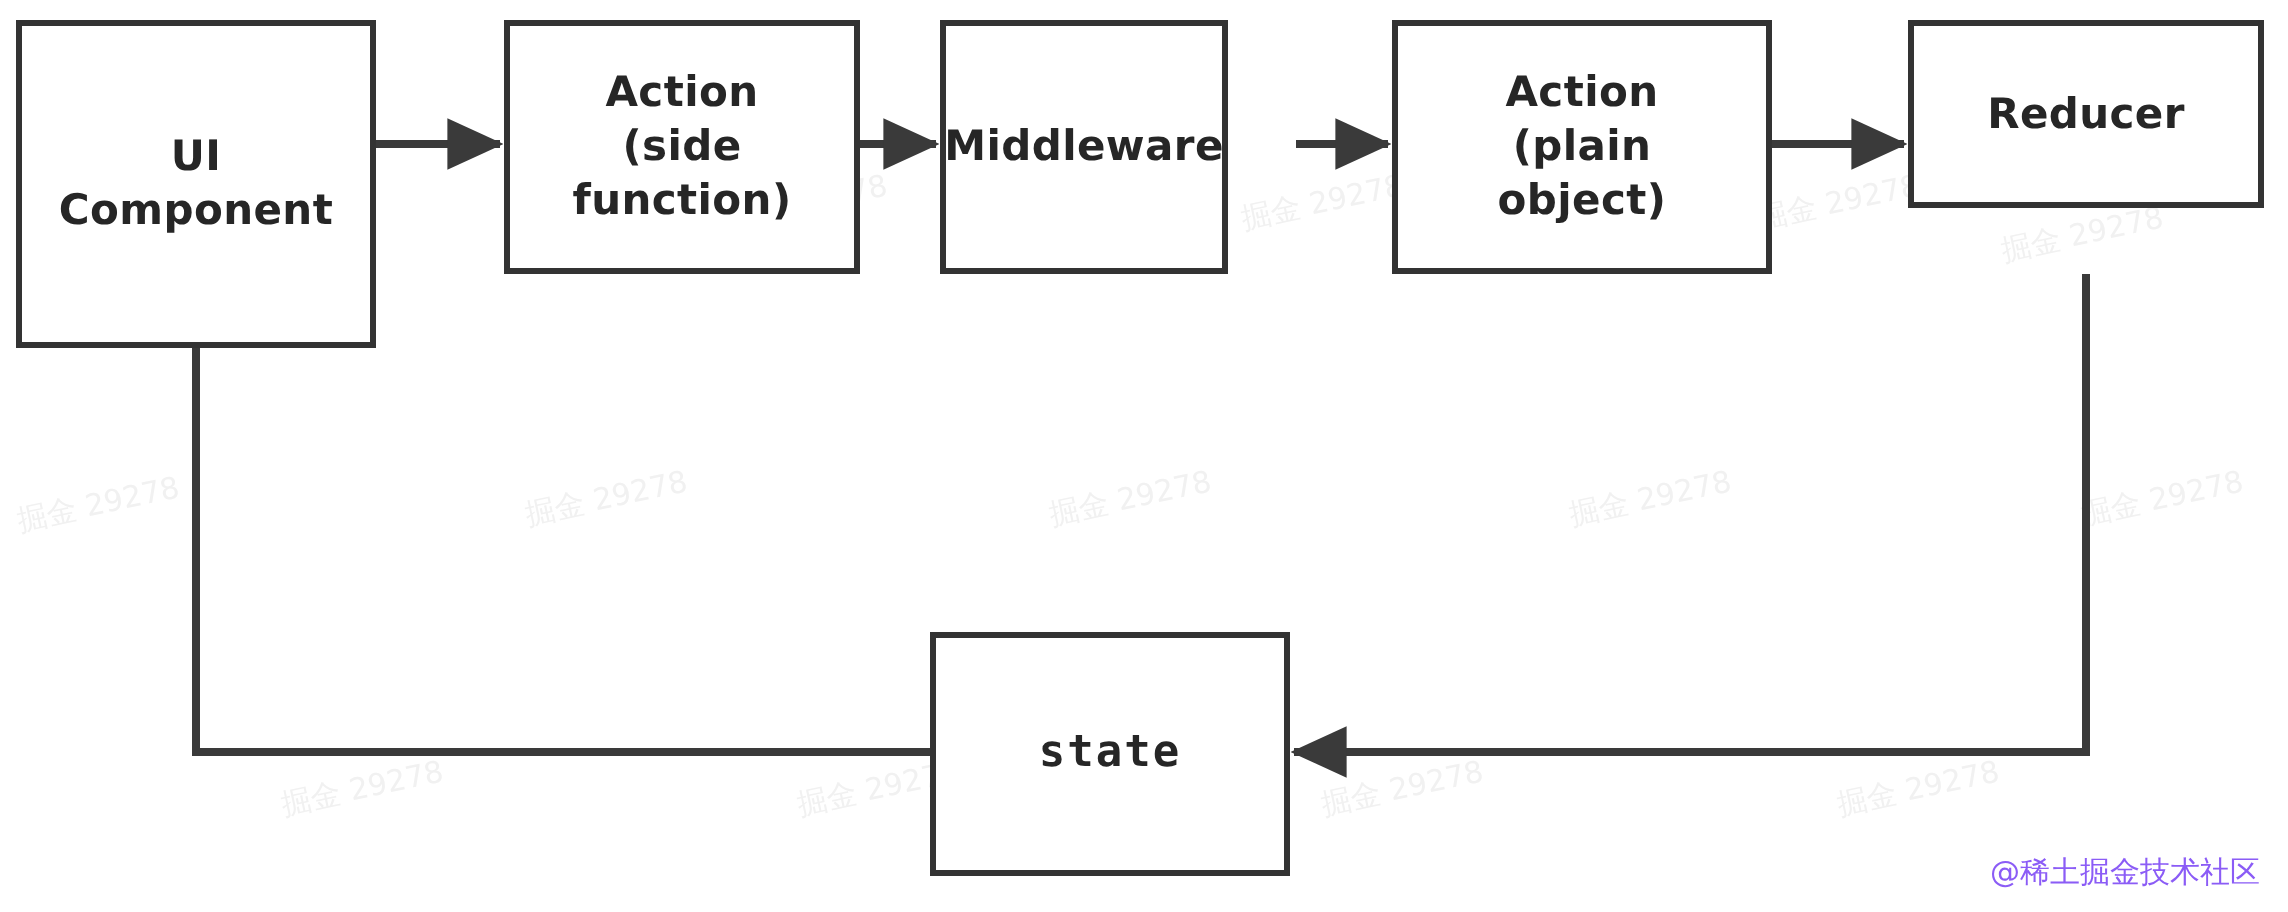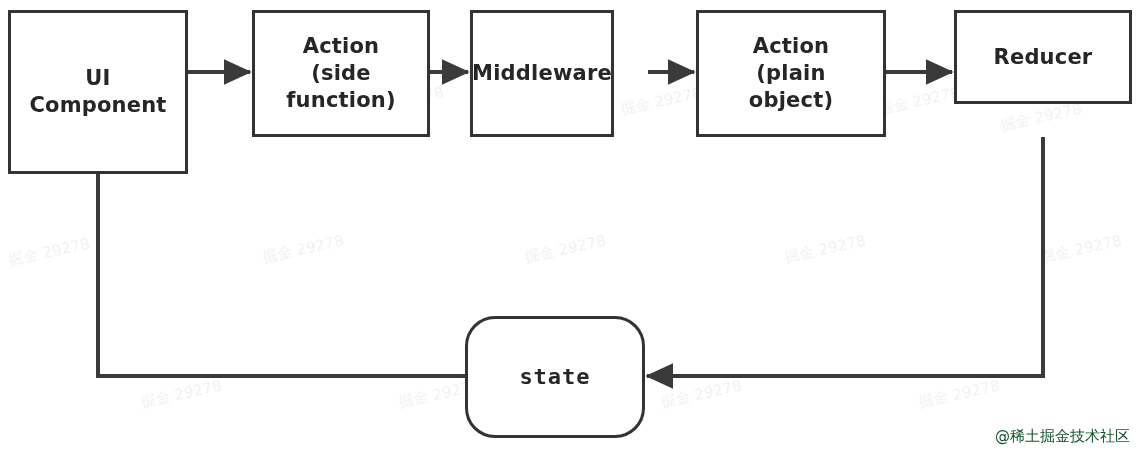--- a/index.html
+++ b/index.html
@@ -55,21 +55,21 @@
     white-space: nowrap;
     pointer-events: none;
     user-select: none;
   }
   #brand-watermark {
     position: absolute;
     right: 14px;
     bottom: 10px;
     font-family: "DejaVu Sans", "Liberation Sans", sans-serif;
     font-size: 15px;
-    color: #14532d;
+    color: #8b5cf6;
     white-space: nowrap;
     pointer-events: none;
     user-select: none;
   }
 </style>
 </head>
 <body>
 
 <div id="diagram-root">
 
@@ -127,19 +127,19 @@
   <div class="node-box" style="left:696px; top:10px; width:190px; height:127px;">
     <span class="node-label">Action
 (plain
 object)</span>
   </div>
 
   <div class="node-box" style="left:954px; top:10px; width:178px; height:94px;">
     <span class="node-label">Reducer</span>
   </div>
 
-  <div class="node-box" style="left:465px; top:316px; width:180px; height:122px;border-radius:30px;">
+  <div class="node-box" style="left:465px; top:316px; width:180px; height:122px;">
     <span class="node-label mono">state</span>
   </div>
 
   <div id="brand-watermark">@稀土掘金技术社区</div>
 
 </div>
 
 </body></html>

